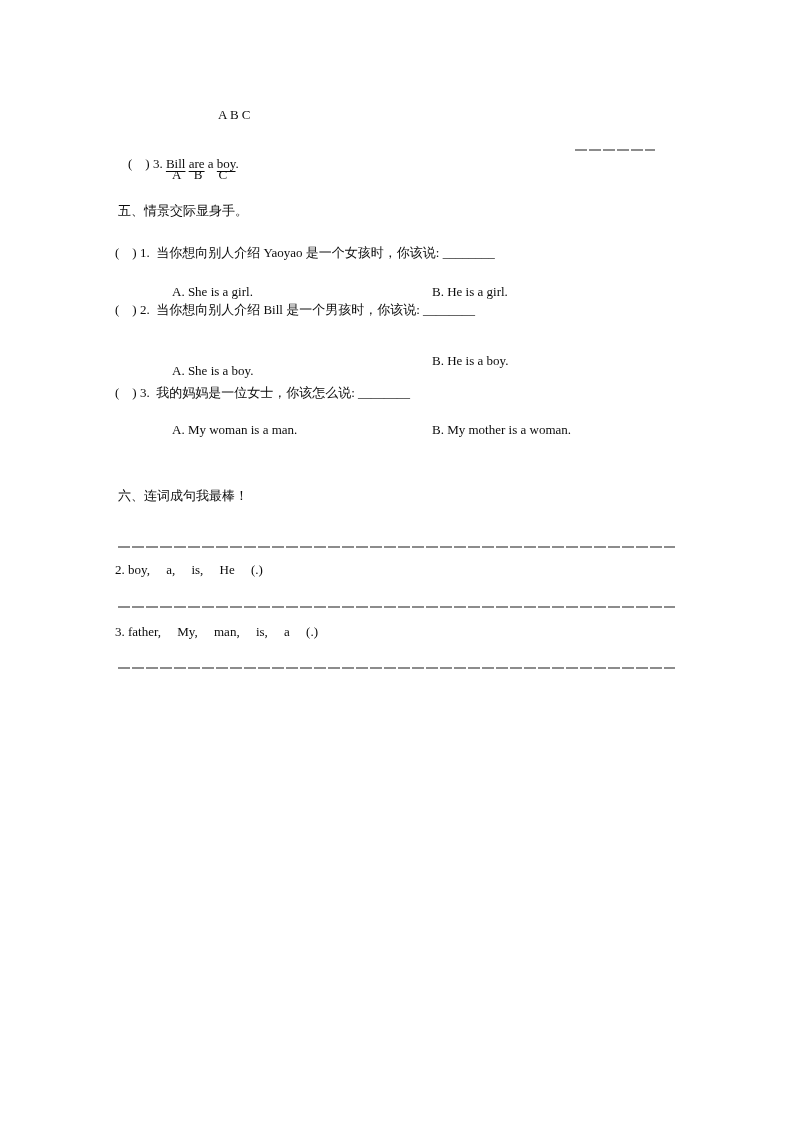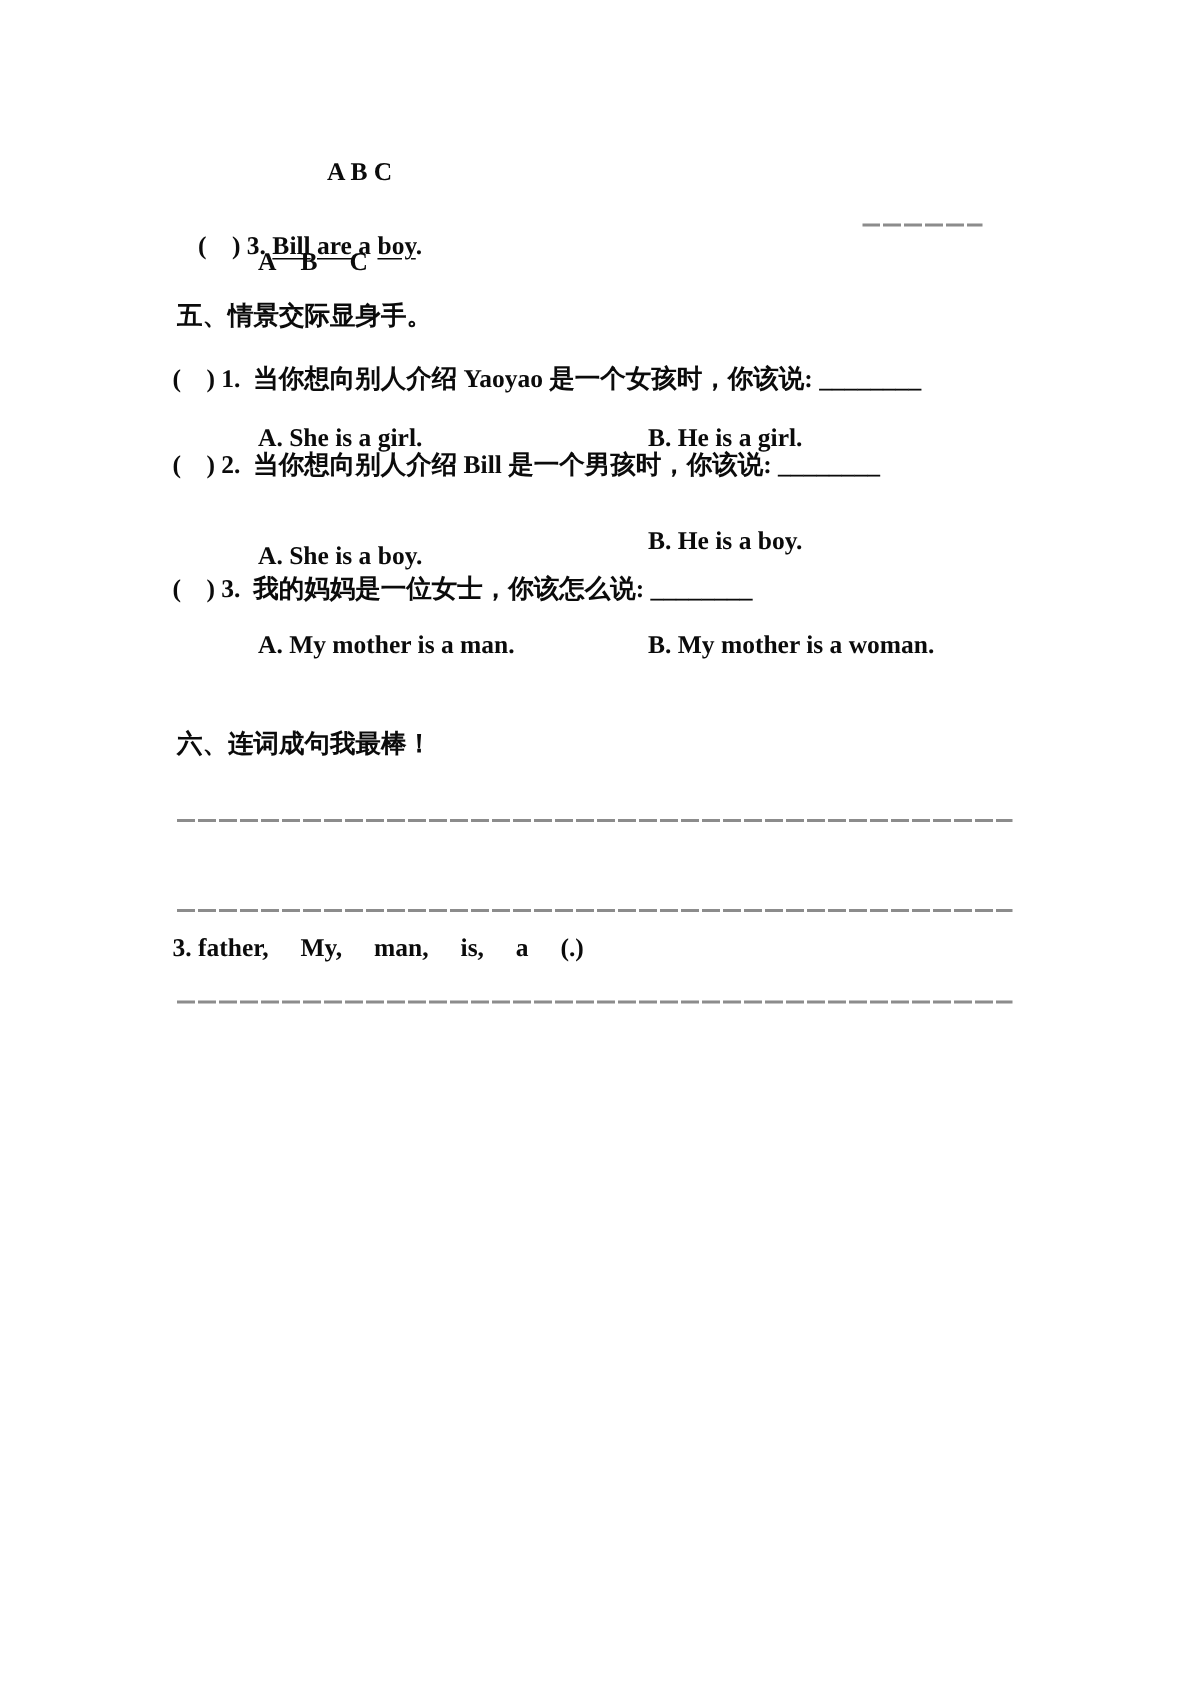--- a/index.html
+++ b/index.html
@@ -6,21 +6,21 @@
   #page {
     position: relative;
     width: 793px;
     height: 1122px;
     background: #ffffff;
     overflow: hidden;
     color: #0b0b0b;
     font-family: "Liberation Serif", "DejaVu Serif", serif;
   }
   .abs  { position: absolute; white-space: pre; }
-  .txt  { font-size: 17px; line-height: 20px; color: #0b0b0b; font-weight: bold; }
+  .txt  { font-size: 13px; line-height: 20px; color: #0b0b0b; }
   .u    { text-decoration: underline; text-underline-offset: 3px; }
   .wline {
     position: absolute;
     height: 2px;
     background: repeating-linear-gradient(90deg, #8c8c8c 0 12px, rgba(0,0,0,0) 12px 14px);
   }
 </style>
 </head>
 <body>
 
@@ -40,25 +40,26 @@
 
   <div class="abs txt" style="left:115px; top:243px;">(    ) 1.  当你想向别人介绍 Yaoyao 是一个女孩时，你该说: ________</div>
   <div class="abs txt" style="left:172px; top:282px;">A. She is a girl.</div>
   <div class="abs txt" style="left:432px; top:282px;">B. He is a girl.</div>
 
   <div class="abs txt" style="left:115px; top:300px;">(    ) 2.  当你想向别人介绍 Bill 是一个男孩时，你该说: ________</div>
   <div class="abs txt" style="left:172px; top:351px;margin-top:10px;">A. She is a boy.</div>
   <div class="abs txt" style="left:432px; top:351px;">B. He is a boy.</div>
 
   <div class="abs txt" style="left:115px; top:383px;">(    ) 3.  我的妈妈是一位女士，你该怎么说: ________</div>
-  <div class="abs txt" style="left:172px; top:420px;">A. My mother is a man.</div>
+  <div class="abs txt" style="left:172px; top:420px;">A. My woman is a man.</div>
   <div class="abs txt" style="left:432px; top:420px;">B. My mother is a woman.</div>
 
   <div class="abs txt" style="left:118px; top:444px;margin-top:42px;">六、连词成句我最棒！</div>
 
   <div class="wline" style="left:118px; top:546px; width:557px;"></div>
 
+  <div class="abs txt" style="left:115px; top:560px;">2. boy,     a,     is,     He     (.)</div>
   <div class="wline" style="left:118px; top:606px; width:557px;"></div>
 
   <div class="abs txt" style="left:115px; top:622px;">3. father,     My,     man,     is,     a     (.)</div>
   <div class="wline" style="left:118px; top:667px; width:557px;"></div>
 
 </div>
 
 </body></html>

